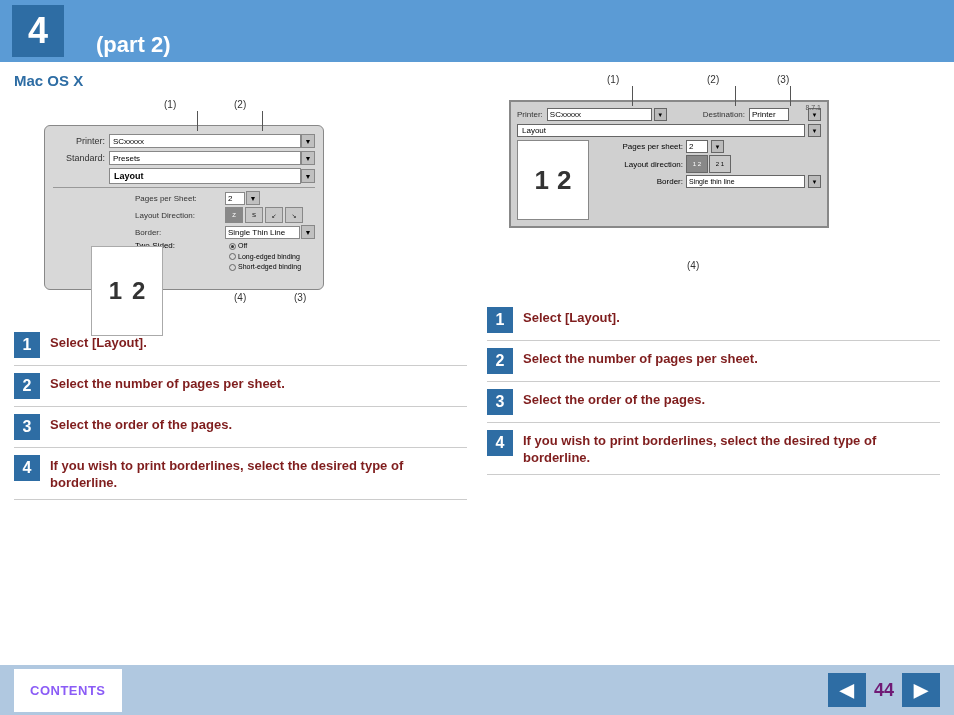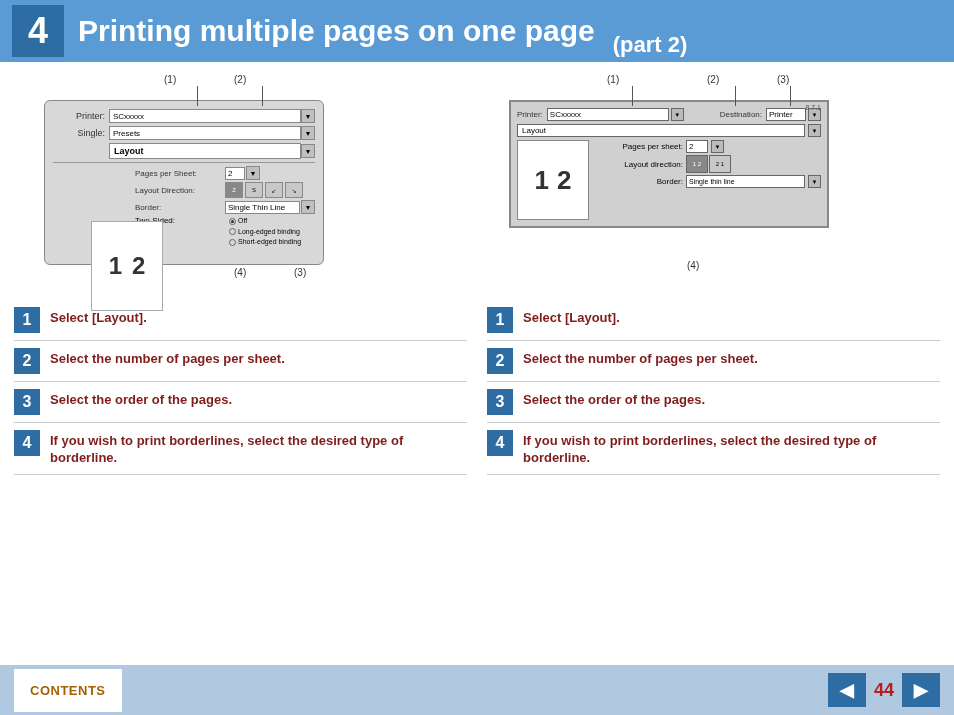--- a/index.html
+++ b/index.html
@@ -424,35 +424,35 @@
       display: flex;
       align-items: center;
       justify-content: space-between;
       padding: 0 14px;
     }
     .footer-contents-btn {
       background: white;
       border: none;
       font-size: 13px;
       font-weight: bold;
-      color: #a16207;
+      color: #8b5cf6;
       padding: 14px 16px;
       cursor: pointer;
       letter-spacing: 0.5px;
       text-align: right;
     }
     .footer-nav {
       display: flex;
       align-items: center;
       gap: 8px;
     }
     .footer-page-num {
       font-size: 18px;
       font-weight: bold;
-      color: #b91c1c;
+      color: #701a75;
     }
     .nav-btn {
       width: 38px;
       height: 34px;
       background: #2e6da4;
       border: none;
       cursor: pointer;
       display: flex;
       align-items: center;
       justify-content: center;
@@ -471,48 +471,48 @@
     }
   </style>
 </head>
 <body>
 
 <div class="header">
   <div class="header-number-box">
     <span>4</span>
   </div>
   <div class="header-text-block">
-    <span class="header-title">Printing multiple pages on one page</span>
   </div>
   <span class="header-part">(part 2)</span>
 </div>
 
 <div class="main-content">
 
   <div class="column">
+    <span class="section-title">Mac OS X</span>
 
     <div class="dialog-area">
 
       <span class="callout" style="left:150px; top:2px;">(1)</span>
       <span class="callout" style="left:220px; top:2px;">(2)</span>
       <span class="callout" style="left:220px; top:195px;">(4)</span>
       <span class="callout" style="left:280px; top:195px;">(3)</span>
 
       <div class="dialog-mac-osx">
         <div class="dialog-row">
           <span class="dialog-label">Printer:</span>
           <div class="dialog-input-with-arrow">
             <div class="dialog-input">
               <span>SCxxxxx</span>
             </div>
             <div class="dialog-arrow">▼</div>
           </div>
         </div>
         <div class="dialog-row">
-          <span class="dialog-label">Single:</span>
+          <span class="dialog-label">Standard:</span>
           <div class="dialog-input-with-arrow">
             <div class="dialog-input">
               <span>Presets</span>
             </div>
             <div class="dialog-arrow">▼</div>
           </div>
         </div>
         <div class="dialog-row">
           <span class="dialog-label"></span>
           <div class="dialog-input-with-arrow">
@@ -623,21 +623,21 @@
 
         <div class="os9-header-row">
           <span class="os9-label">Printer:</span>
           <div style="display:flex; align-items:center; flex:1; gap:2px;">
             <div class="os9-input">
               <span>SCxxxxx</span>
             </div>
             <div class="os9-arrow">▼</div>
           </div>
           <span class="os9-label" style="margin-left:8px;padding-left:24px;">Destination:</span>
-          <div style="display:flex; align-items:flex-start; gap:2px;border-radius:6px;">
+          <div style="display:flex; align-items:flex-start; gap:19px;border-radius:6px;">
             <div class="os9-input" style="min-width:40px;">
               <span>Printer</span>
             </div>
             <div class="os9-arrow">▼</div>
           </div>
         </div>
 
         <div class="os9-layout-row">
           <div class="os9-layout-box">
             <span>Layout</span>

